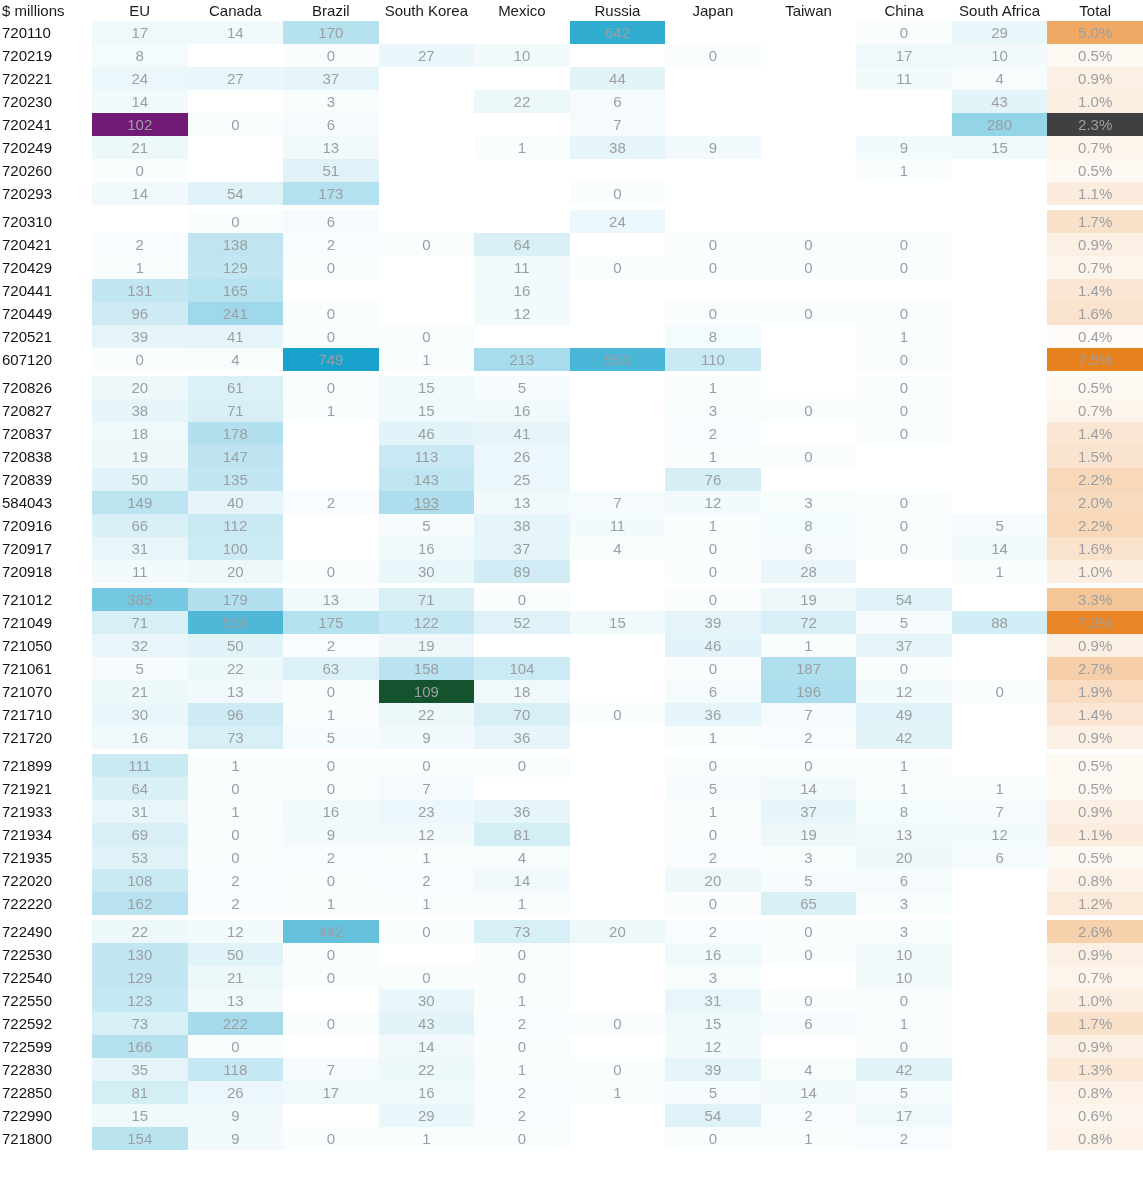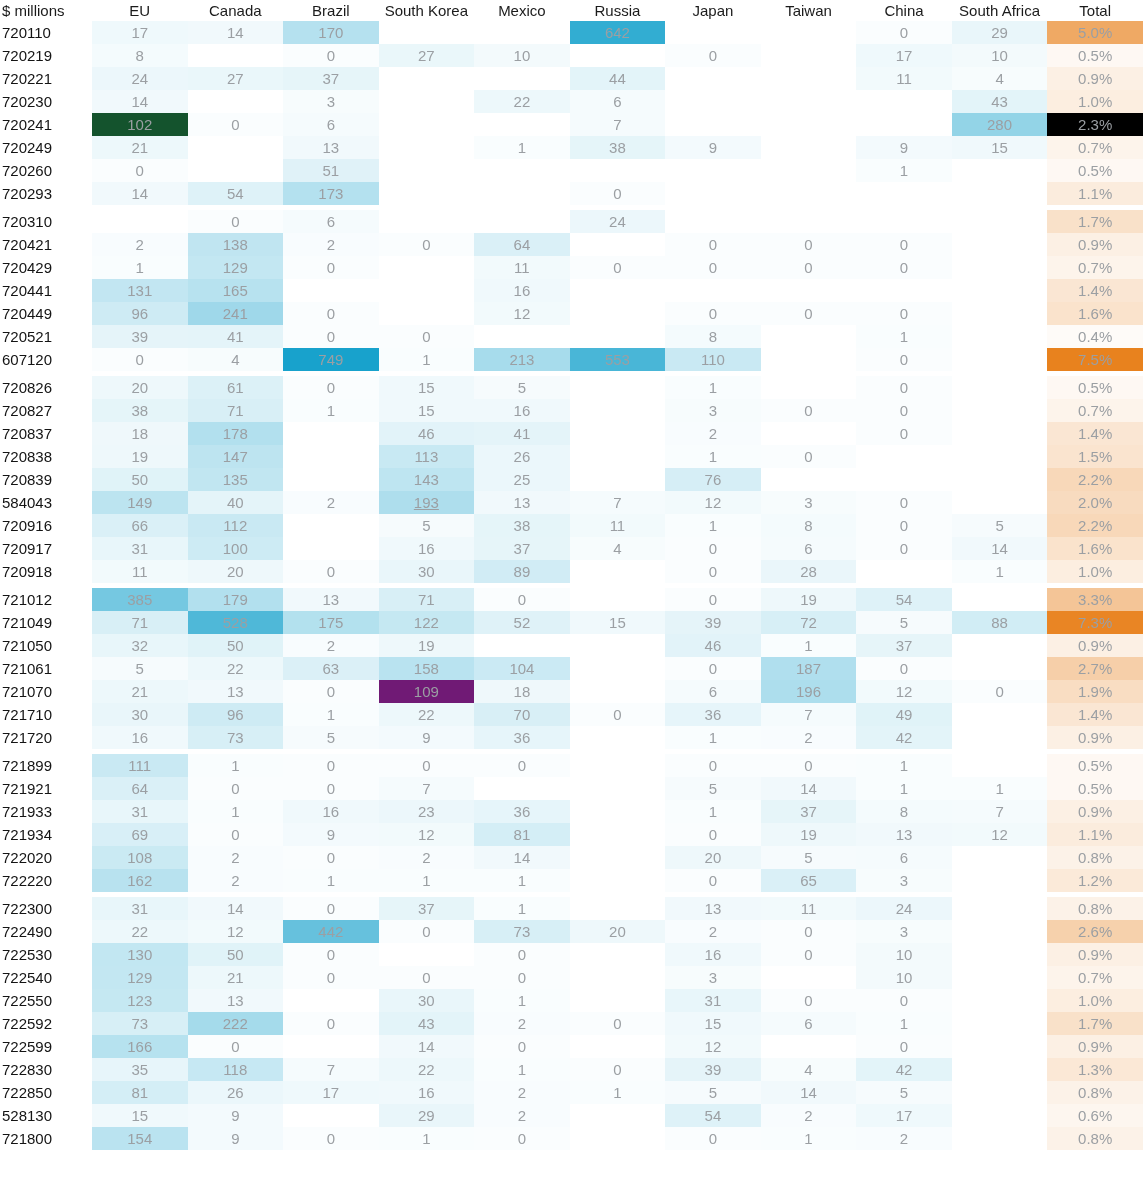--- a/index.html
+++ b/index.html
@@ -92,31 +92,31 @@
           <td style="background: rgb(237, 248, 251);">22</td>
           <td style="background: rgb(245, 251, 253);">6</td>
           <td></td>
           <td></td>
           <td></td>
           <td style="background: rgb(227, 244, 249);">43</td>
           <td style="background: rgb(252, 238, 224);">1.0%</td>
         </tr>
         <tr>
           <td class="rowlabel">720241</td>
-          <td style="background: #14532d;">102</td>
+          <td style="background: #701a75;">102</td>
           <td style="background: rgb(250, 253, 254);">0</td>
           <td style="background: rgb(245, 251, 253);">6</td>
           <td></td>
           <td></td>
           <td style="background: rgb(245, 251, 253);">7</td>
           <td></td>
           <td></td>
           <td></td>
           <td style="background: rgb(147, 212, 231);">280</td>
-          <td style="background: #000000;">2.3%</td>
+          <td style="background: #404040;">2.3%</td>
         </tr>
         <tr>
           <td class="rowlabel">720249</td>
           <td style="background: rgb(237, 248, 251);">21</td>
           <td></td>
           <td style="background: rgb(241, 249, 252);">13</td>
           <td></td>
           <td style="background: rgb(249, 253, 254);">1</td>
           <td style="background: rgb(229, 245, 249);">38</td>
           <td style="background: rgb(243, 250, 253);">9</td>
@@ -440,21 +440,21 @@
           <td style="background: rgb(176, 223, 238);">187</td>
           <td style="background: rgb(250, 253, 254);">0</td>
           <td></td>
           <td style="background: rgb(246, 207, 169);">2.7%</td>
         </tr>
         <tr>
           <td class="rowlabel">721070</td>
           <td style="background: rgb(237, 248, 251);">21</td>
           <td style="background: rgb(241, 249, 252);">13</td>
           <td style="background: rgb(250, 253, 254);">0</td>
-          <td style="background: #701a75;">109</td>
+          <td style="background: #14532d;">109</td>
           <td style="background: rgb(239, 248, 251);">18</td>
           <td></td>
           <td style="background: rgb(245, 251, 253);">6</td>
           <td style="background: rgb(173, 222, 237);">196</td>
           <td style="background: rgb(242, 250, 252);">12</td>
           <td style="background: rgb(250, 253, 254);">0</td>
           <td style="background: rgb(249, 221, 194);">1.9%</td>
         </tr>
         <tr>
           <td class="rowlabel">721710</td>
@@ -537,20 +537,34 @@
           <td style="background: rgb(242, 250, 252);">12</td>
           <td style="background: rgb(212, 238, 246);">81</td>
           <td></td>
           <td style="background: rgb(250, 253, 254);">0</td>
           <td style="background: rgb(238, 248, 251);">19</td>
           <td style="background: rgb(241, 249, 252);">13</td>
           <td style="background: rgb(242, 250, 252);">12</td>
           <td style="background: rgb(251, 236, 221);">1.1%</td>
         </tr>
         <tr>
+          <td class="rowlabel">721935</td>
+          <td style="background: rgb(223, 242, 248);">53</td>
+          <td style="background: rgb(250, 253, 254);">0</td>
+          <td style="background: rgb(248, 252, 254);">2</td>
+          <td style="background: rgb(249, 253, 254);">1</td>
+          <td style="background: rgb(247, 252, 253);">4</td>
+          <td></td>
+          <td style="background: rgb(248, 252, 254);">2</td>
+          <td style="background: rgb(247, 252, 253);">3</td>
+          <td style="background: rgb(238, 248, 251);">20</td>
+          <td style="background: rgb(245, 251, 253);">6</td>
+          <td style="background: rgb(254, 248, 243);">0.5%</td>
+        </tr>
+        <tr>
           <td class="rowlabel">722020</td>
           <td style="background: rgb(202, 234, 243);">108</td>
           <td style="background: rgb(248, 252, 254);">2</td>
           <td style="background: rgb(250, 253, 254);">0</td>
           <td style="background: rgb(248, 252, 254);">2</td>
           <td style="background: rgb(241, 249, 252);">14</td>
           <td></td>
           <td style="background: rgb(238, 248, 251);">20</td>
           <td style="background: rgb(246, 251, 253);">5</td>
           <td style="background: rgb(245, 251, 253);">6</td>
@@ -566,34 +580,20 @@
           <td style="background: rgb(249, 253, 254);">1</td>
           <td></td>
           <td style="background: rgb(250, 253, 254);">0</td>
           <td style="background: rgb(218, 240, 247);">65</td>
           <td style="background: rgb(247, 252, 253);">3</td>
           <td></td>
           <td style="background: rgb(251, 234, 217);">1.2%</td>
         </tr>
         <tr class="gap">
           <td colspan="12"></td>
-        </tr>
-        <tr>
-          <td class="rowlabel">722300</td>
-          <td style="background: rgb(232, 246, 250);">31</td>
-          <td style="background: rgb(241, 249, 252);">14</td>
-          <td style="background: rgb(250, 253, 254);">0</td>
-          <td style="background: rgb(230, 245, 249);">37</td>
-          <td style="background: rgb(249, 253, 254);">1</td>
-          <td></td>
-          <td style="background: rgb(241, 249, 252);">13</td>
-          <td style="background: rgb(242, 250, 252);">11</td>
-          <td style="background: rgb(236, 247, 251);">24</td>
-          <td></td>
-          <td style="background: rgb(252, 242, 232);">0.8%</td>
         </tr>
         <tr>
           <td class="rowlabel">722490</td>
           <td style="background: rgb(237, 248, 251);">22</td>
           <td style="background: rgb(242, 250, 252);">12</td>
           <td style="background: rgb(102, 193, 221);">442</td>
           <td style="background: rgb(250, 253, 254);">0</td>
           <td style="background: rgb(215, 239, 246);">73</td>
           <td style="background: rgb(238, 248, 251);">20</td>
           <td style="background: rgb(248, 252, 254);">2</td>
@@ -694,21 +694,21 @@
           <td style="background: rgb(240, 249, 252);">16</td>
           <td style="background: rgb(248, 252, 254);">2</td>
           <td style="background: rgb(249, 253, 254);">1</td>
           <td style="background: rgb(246, 251, 253);">5</td>
           <td style="background: rgb(241, 249, 252);">14</td>
           <td style="background: rgb(246, 251, 253);">5</td>
           <td></td>
           <td style="background: rgb(252, 242, 232);">0.8%</td>
         </tr>
         <tr>
-          <td class="rowlabel">528130</td>
+          <td class="rowlabel">722990</td>
           <td style="background: rgb(240, 249, 252);">15</td>
           <td style="background: rgb(243, 250, 253);">9</td>
           <td></td>
           <td style="background: rgb(233, 246, 250);">29</td>
           <td style="background: rgb(248, 252, 254);">2</td>
           <td></td>
           <td style="background: rgb(222, 242, 248);">54</td>
           <td style="background: rgb(248, 252, 254);">2</td>
           <td style="background: rgb(239, 249, 252);">17</td>
           <td></td>

